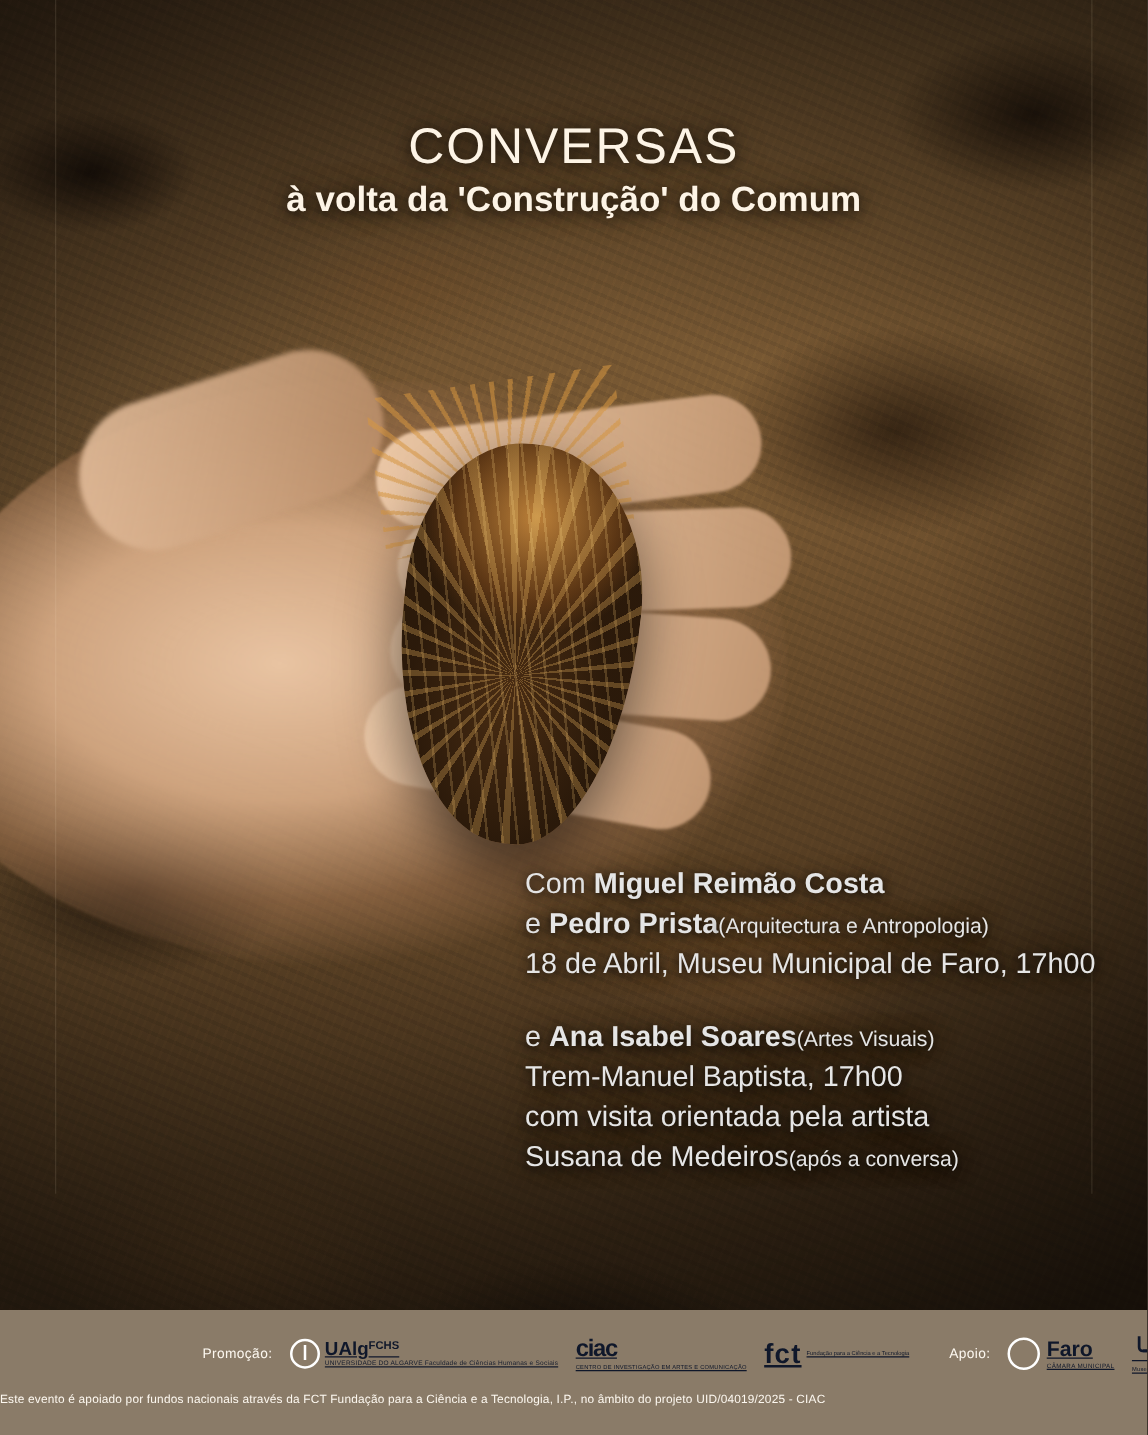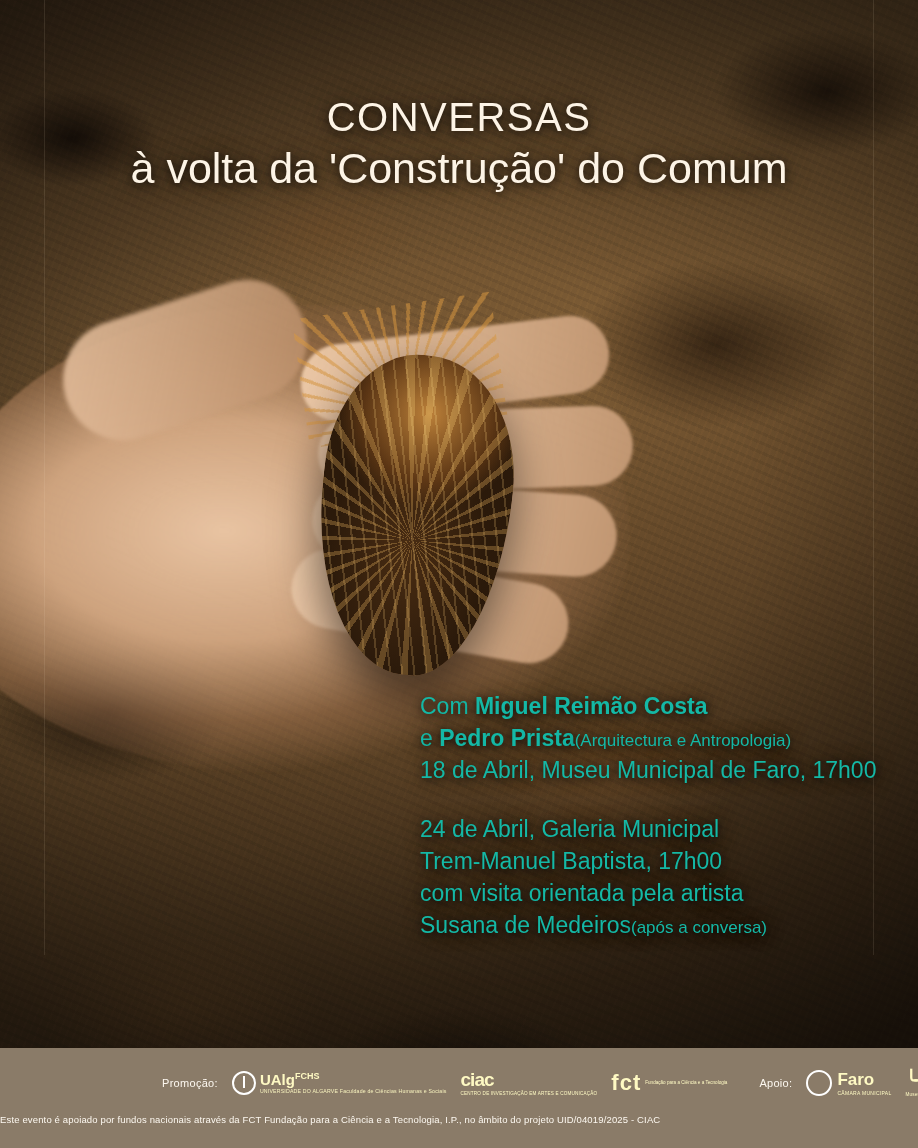--- a/index.html
+++ b/index.html
@@ -132,42 +132,42 @@
     box-sizing: border-box;
   }
   .h-line1 {
     font-size: 40px;
     letter-spacing: 1.5px;
     font-weight: 400;
     line-height: 1.05;
     margin-bottom: 6px;
   }
   .h-line2 {
-    font-size: 43px;
-    font-weight: 400;
+    font-size: 28px;
+    font-weight: 700;
     line-height: 1.12;
     margin-bottom: 10px;
   }
   .h-line3 {
     font-size: 27px;
     font-weight: 400;
     line-height: 1.15;
   }
   .h-line3 em {
     font-style: italic;
     font-weight: 500;
   }
 
   
   .sessions {
     position: absolute;
     left: 420px;
     top: 690px;
     width: 470px;
-    color: #14b8a6;
+    color: #e5e5e5;
     text-shadow: 0 2px 8px rgba(0,0,0,0.8), 0 0 18px rgba(0,0,0,0.5);
   }
   .session { margin-bottom: 26px; }
   .s-row {
     font-size: 23px;
     line-height: 1.40;
     font-weight: 400;
     white-space: nowrap;
   }
   .s-row .name {
@@ -197,22 +197,23 @@
   }
   .flabel {
     font-size: 11px;
     letter-spacing: 0.3px;
     white-space: nowrap;
   }
   .logo {
     display: flex;
     align-items: center;
     justify-content: center;
-    color: #fef9c3;
+    color: #0f172a;
     white-space: nowrap;
+    text-decoration: underline;
   }
   .logo-ualg {
     font-size: 15px;
     font-weight: 700;
   }
   .logo-ualg .sub {
     display: block;
     font-size: 5.2px;
     font-weight: 400;
     letter-spacing: 0.2px;
@@ -299,21 +300,21 @@
 
   <div class="sessions">
 
     <div class="session">
       <div class="s-row"><span>Com </span><span class="name">Miguel Reimão Costa</span></div>
       <div class="s-row"><span>e </span><span class="name">Pedro Prista</span><span class="paren">(Arquitectura e Antropologia)</span></div>
       <div class="s-row">18 de Abril, Museu Municipal de Faro, 17h00</div>
     </div>
 
     <div class="session">
-      <div class="s-row">24 de Abril, Galeria Municipal</div>
+      <div class="s-row"><span>e </span><span class="name">Ana Isabel Soares</span><span class="paren">(Artes Visuais)</span></div>
       <div class="s-row">Trem-Manuel Baptista, 17h00</div>
       <div class="s-row">com visita orientada pela artista</div>
       <div class="s-row"><span>Susana de Medeiros</span><span class="paren">(após a conversa)</span></div>
     </div>
 
   </div>
 
   <div class="footer">
     <div class="footer-inner">
 

